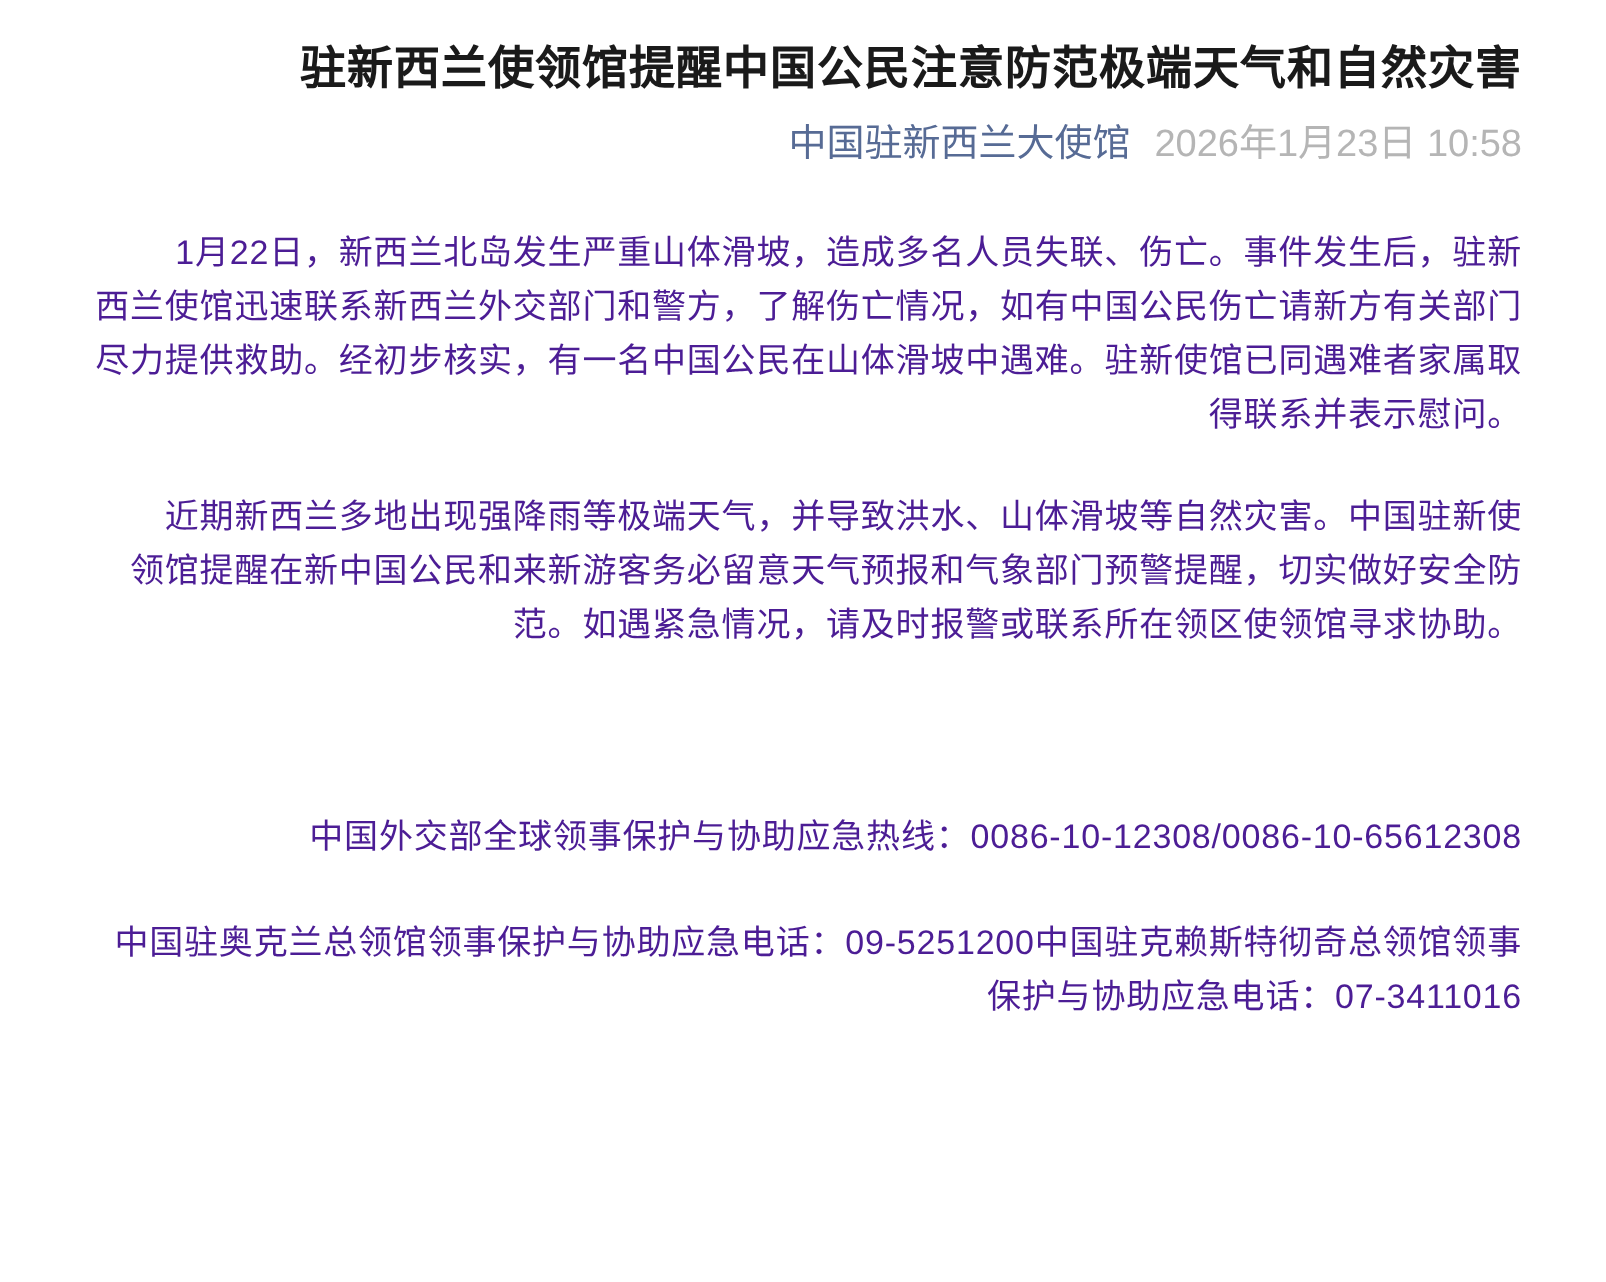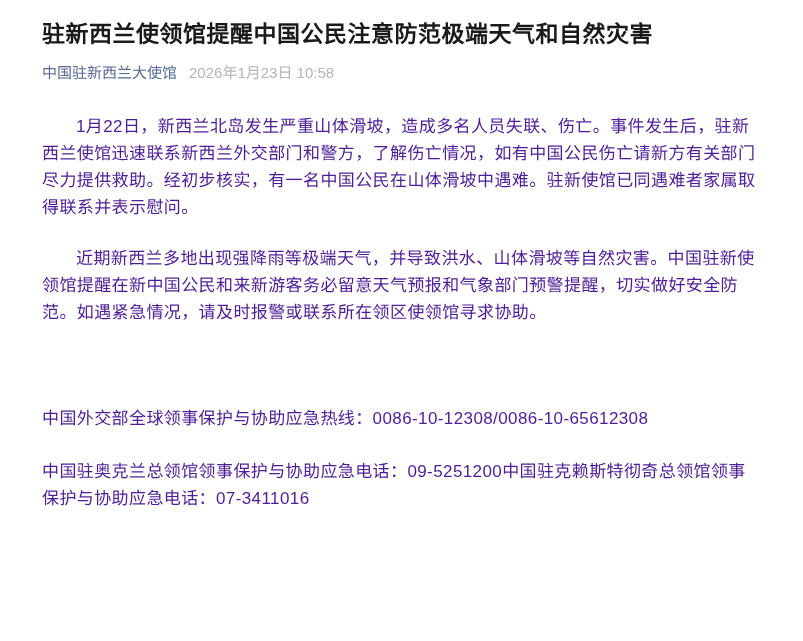--- a/index.html
+++ b/index.html
@@ -13,32 +13,33 @@
     overflow: hidden;
     font-family: "Liberation Sans", sans-serif;
     -webkit-font-smoothing: antialiased;
   }
   .page {
     box-sizing: border-box;
     width: 803px;
     height: 615px;
     padding: 18px 42px 0 42px;
     background: #ffffff;
+    text-align: right;
   }
   .article-title {
     margin: 0;
     font-size: 23px;
     line-height: 1.4;
     font-weight: 700;
     color: #1a1a1a;
     letter-spacing: 0.5px;
   }
   .meta {
     margin-top: 12px;
-    font-size: 15px;
+    font-size: 19px;
     line-height: 21px;
     white-space: nowrap;
   }
   .account {
     color: #576b95;
     margin-right: 12px;
     text-decoration: none;
     cursor: pointer;
   }
   .date {

